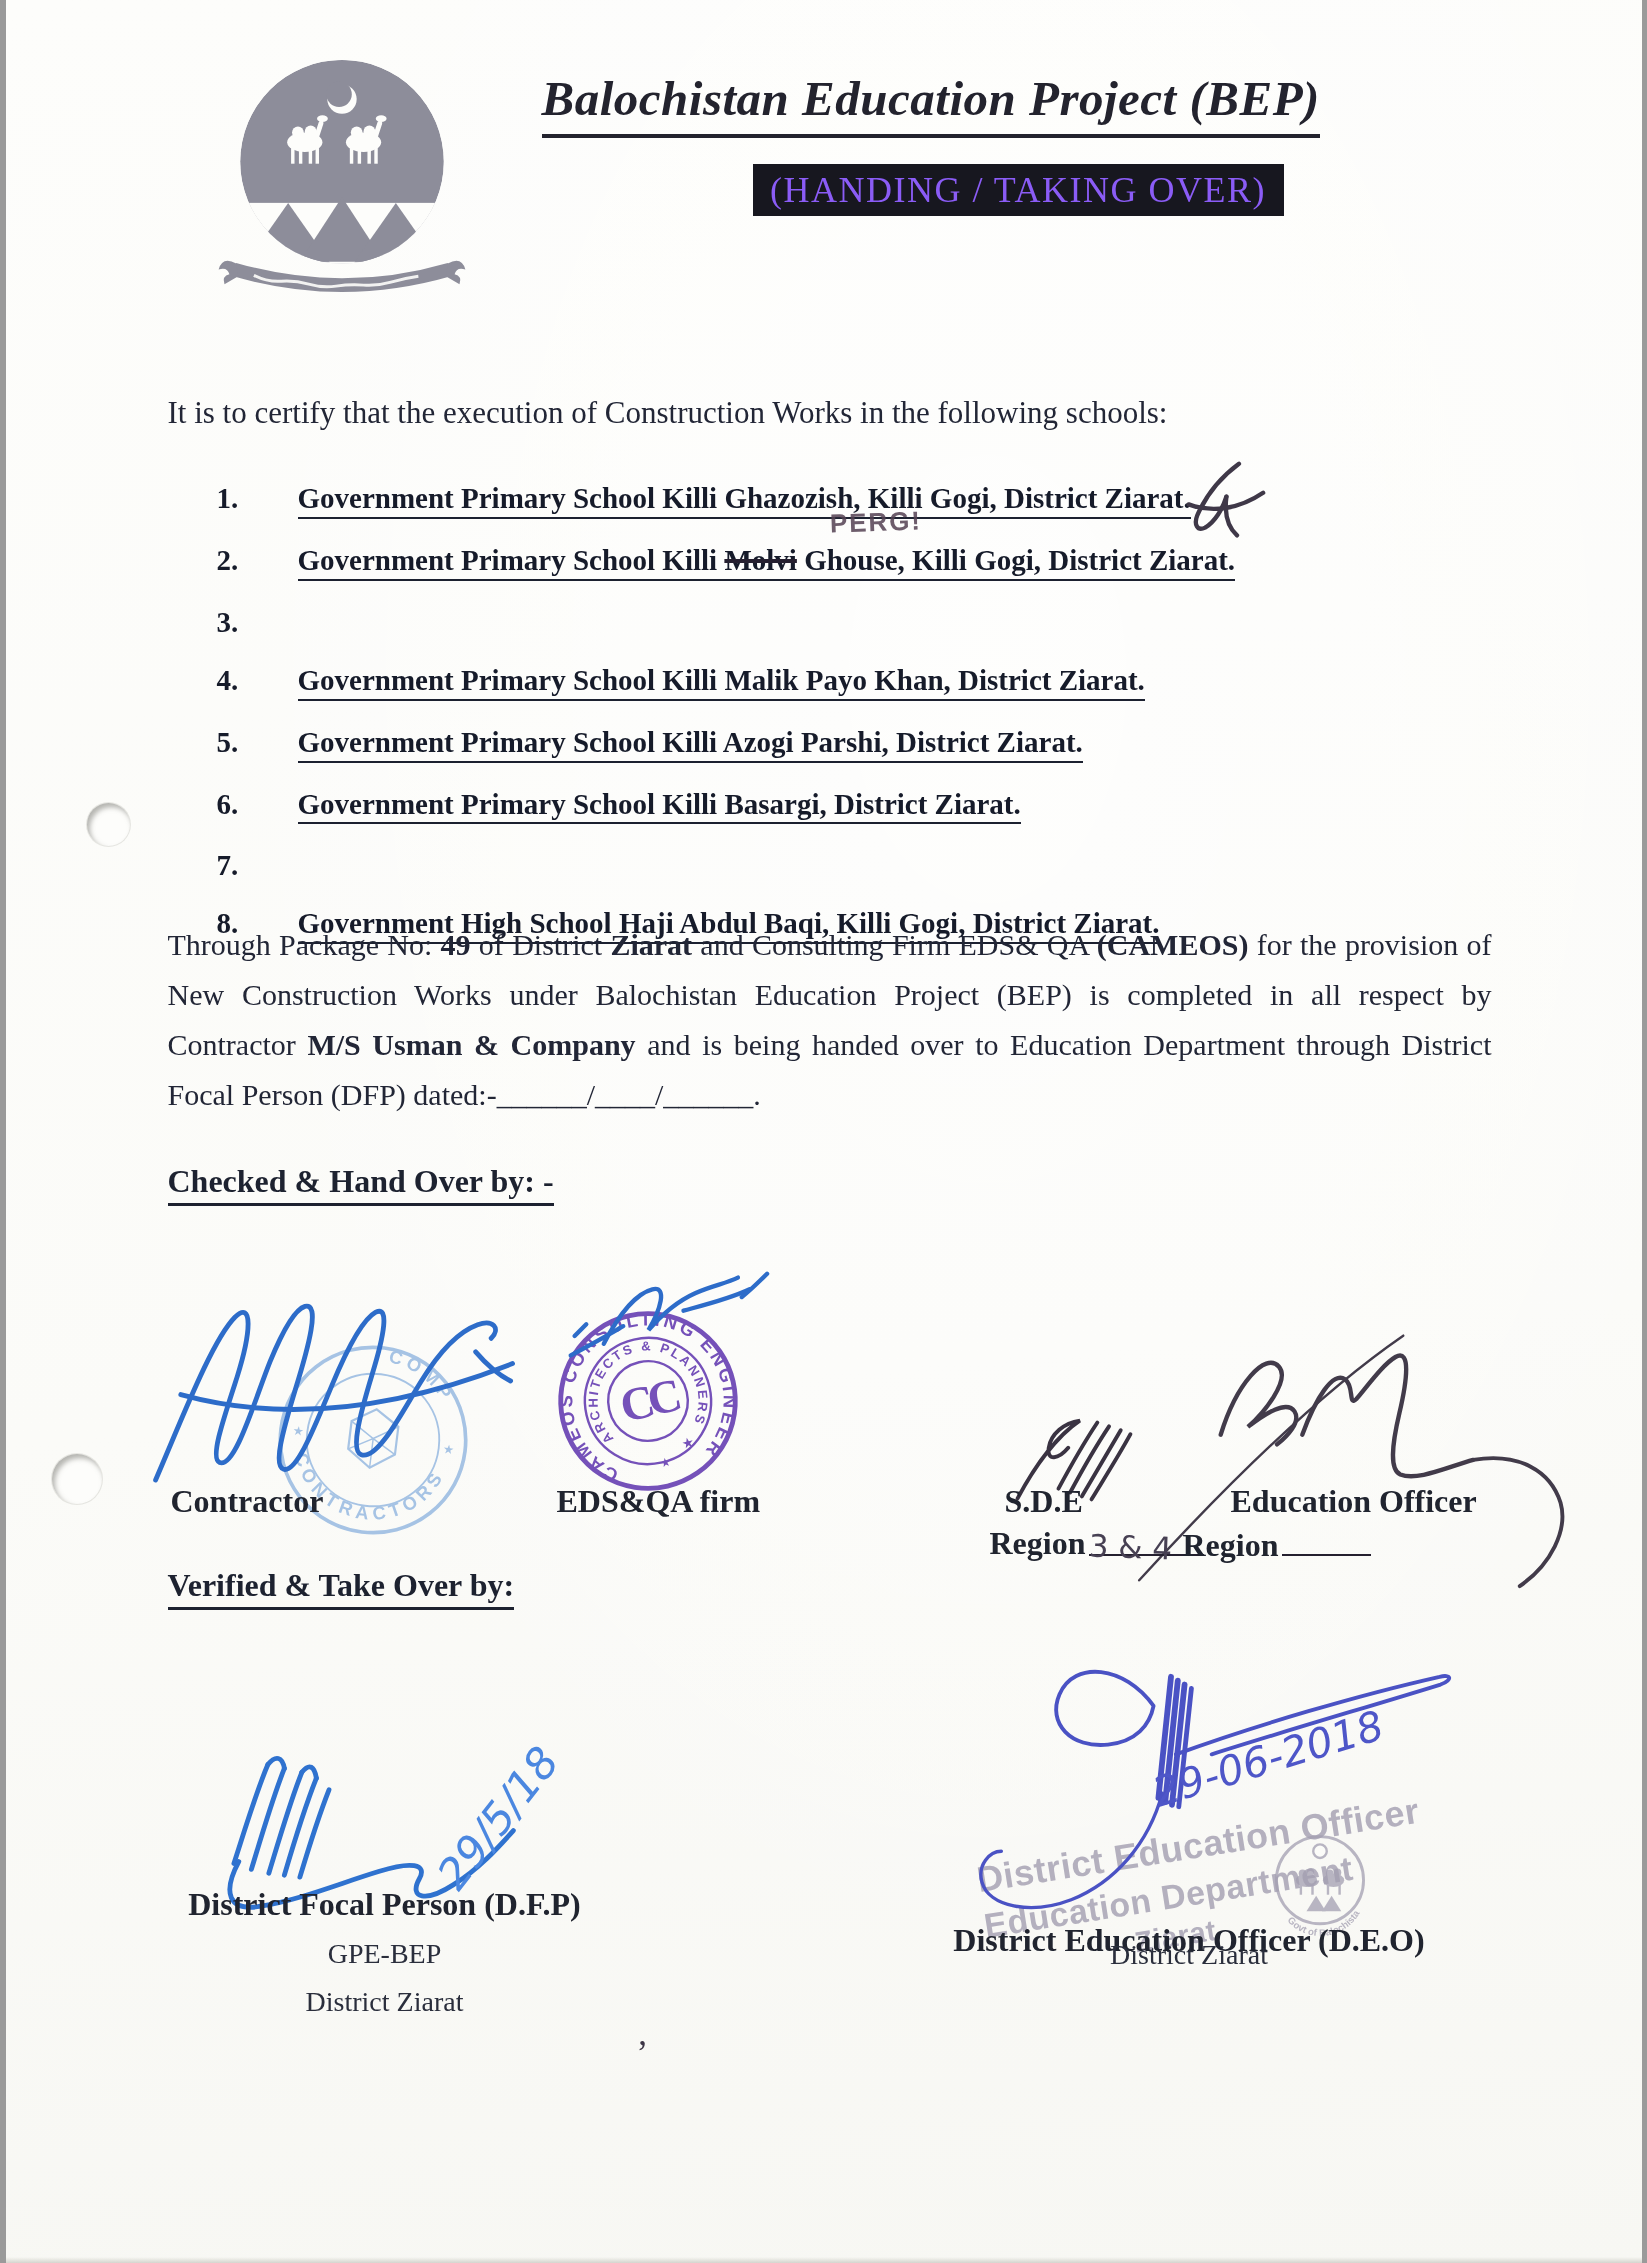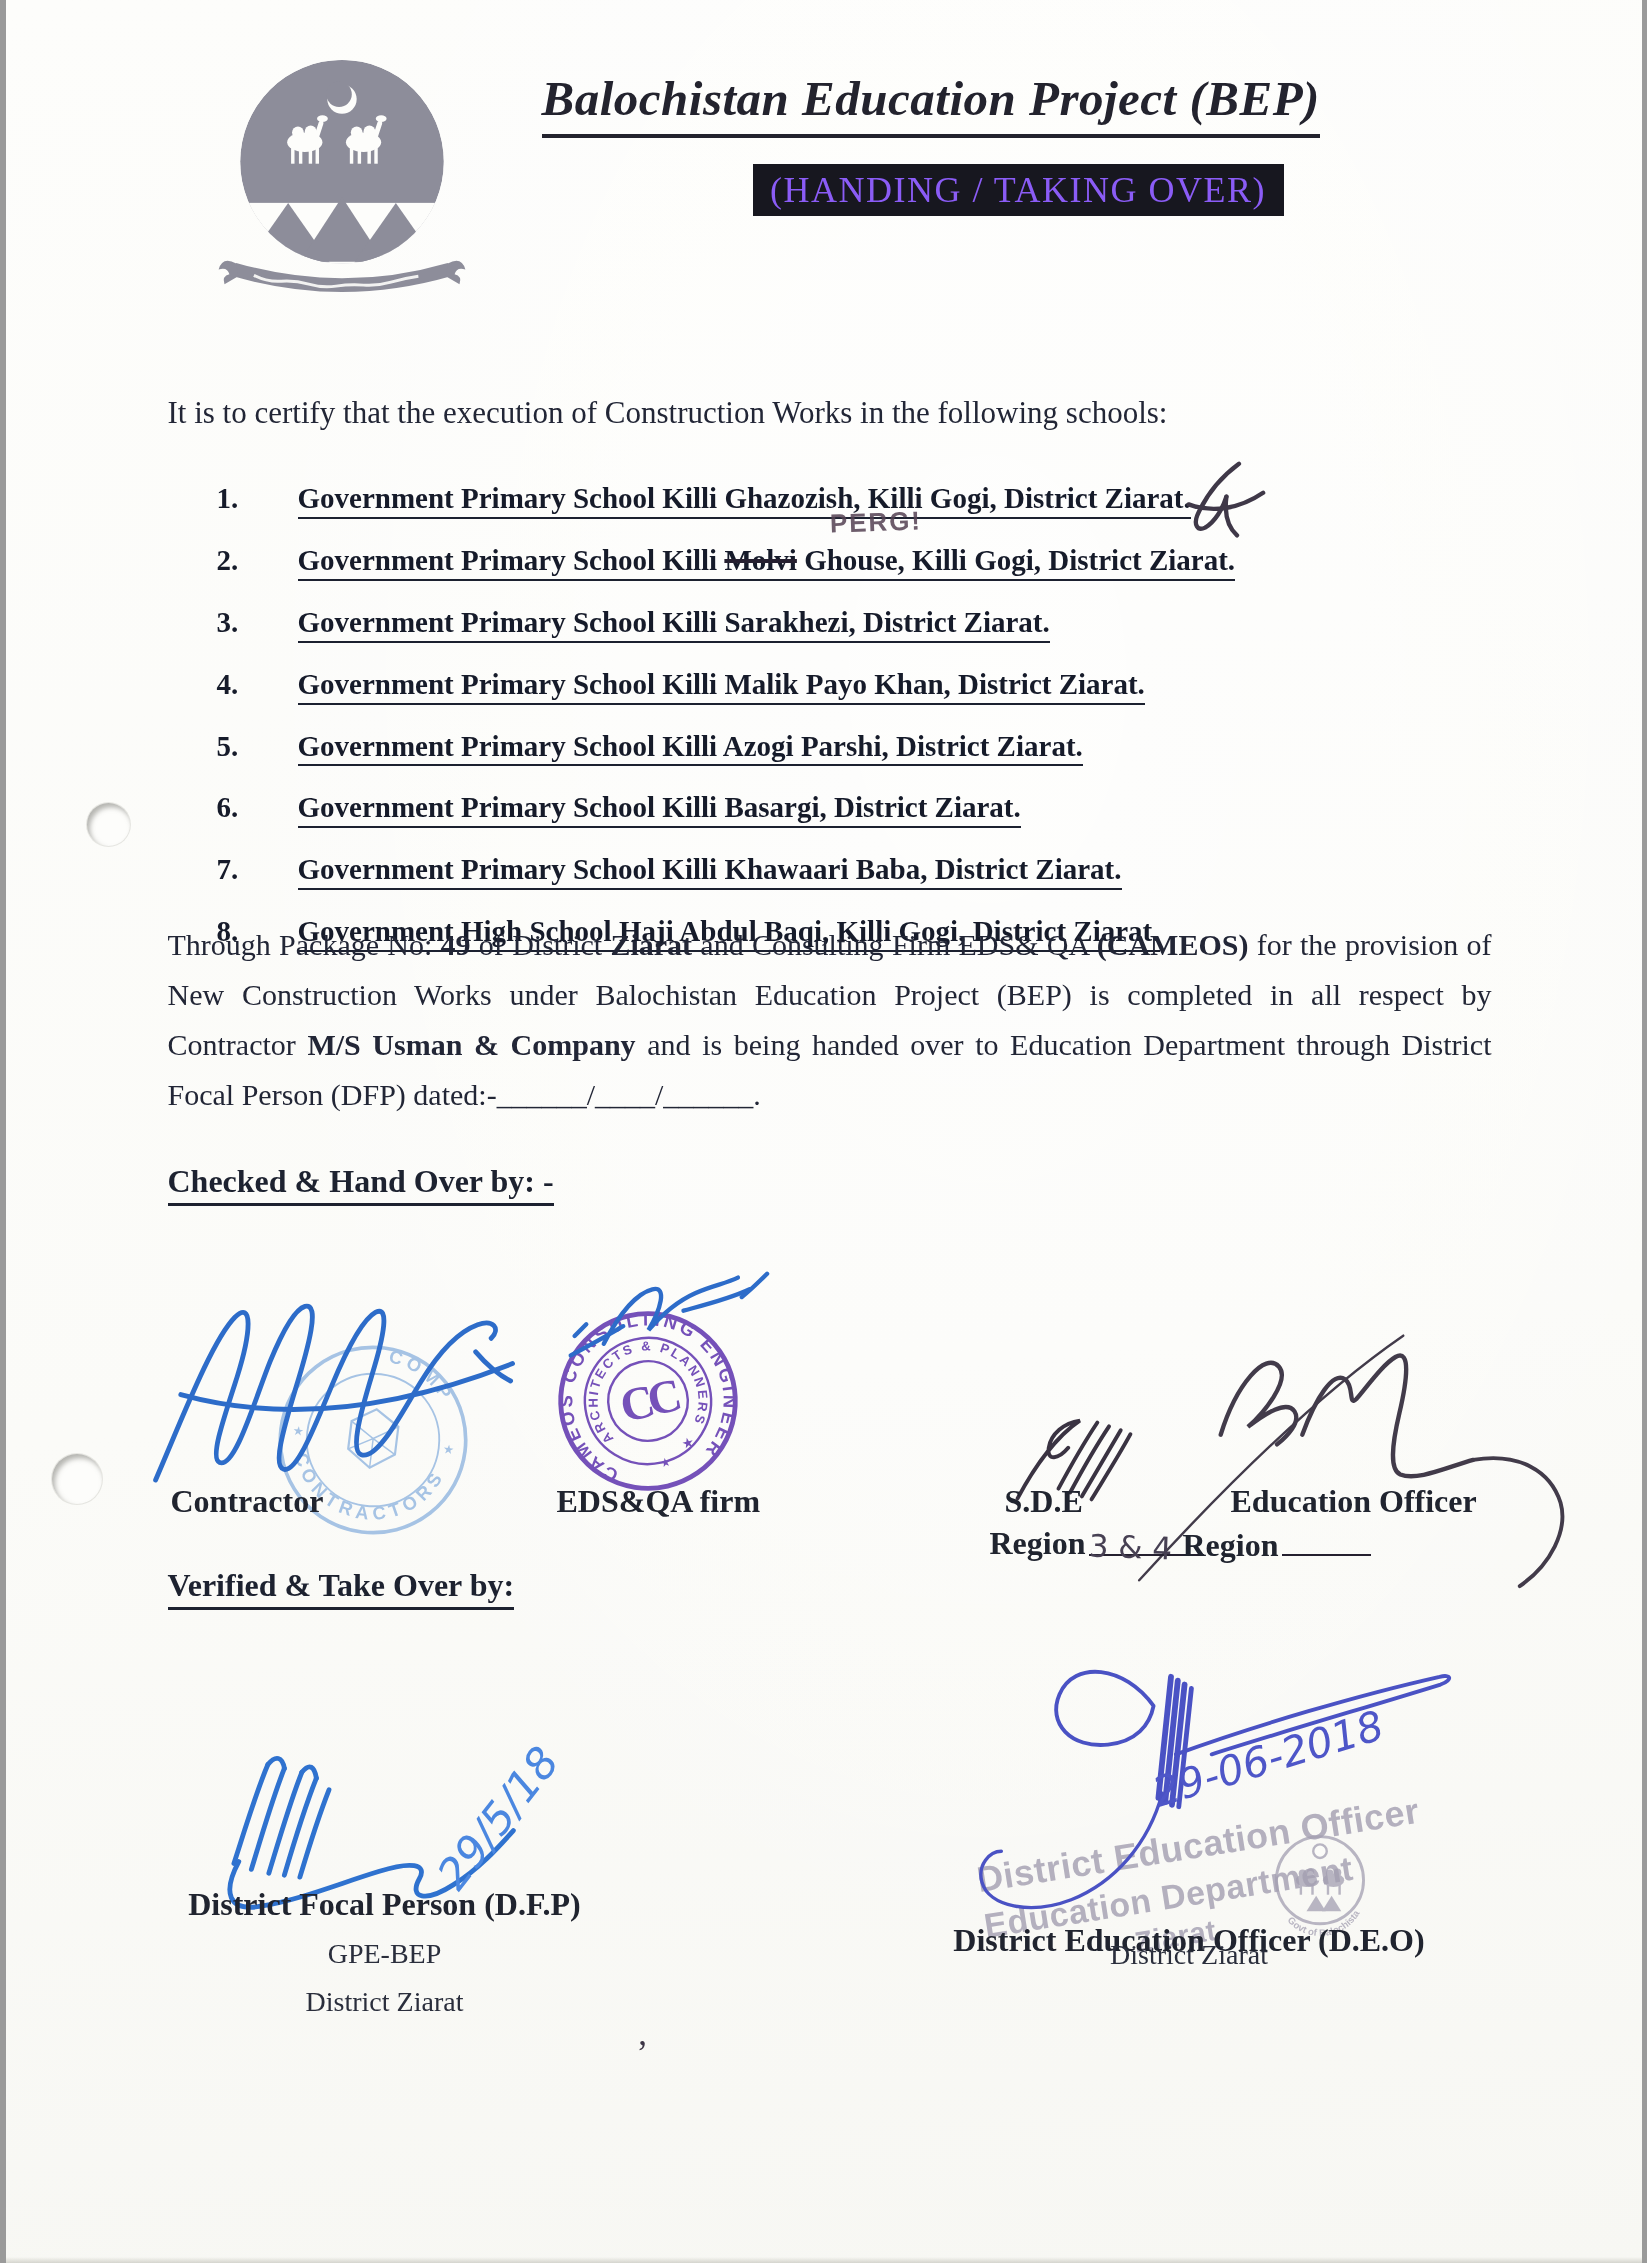--- a/index.html
+++ b/index.html
@@ -127,37 +127,35 @@
     <div class="school-row">
       <span class="num">1.</span>
       <span class="stext">Government Primary School Killi Ghazozish, Killi Gogi, District Ziarat.</span>
     </div>
     <div class="school-row">
       <span class="num">2.</span>
       <span class="stext"><span>Government Primary School Killi </span><span class="strike">Molvi</span><span> Ghouse, Killi Gogi, District Ziarat.</span></span>
     </div>
     <div class="school-row">
       <span class="num">3.</span>
-      <span class="stext">Government Primary School Killi Sarakhezi, District Ziarat.</span>
     </div>
     <div class="school-row">
       <span class="num">4.</span>
       <span class="stext">Government Primary School Killi Malik Payo Khan, District Ziarat.</span>
     </div>
     <div class="school-row">
       <span class="num">5.</span>
       <span class="stext">Government Primary School Killi Azogi Parshi, District Ziarat.</span>
     </div>
     <div class="school-row">
       <span class="num">6.</span>
       <span class="stext">Government Primary School Killi Basargi, District Ziarat.</span>
     </div>
     <div class="school-row">
       <span class="num">7.</span>
-      <span class="stext">Government Primary School Killi Khawaari Baba, District Ziarat.</span>
     </div>
     <div class="school-row">
       <span class="num">8.</span>
       <span class="stext">Government High School Haji Abdul Baqi, Killi Gogi, District Ziarat.</span>
     </div>
   </div>
 
   <div class="abs hand-note" style="left:824px;top:507px;">PERG!</div>
 
   <div class="abs" style="left:1161px;top:458px;width:112px;height:87px;">

